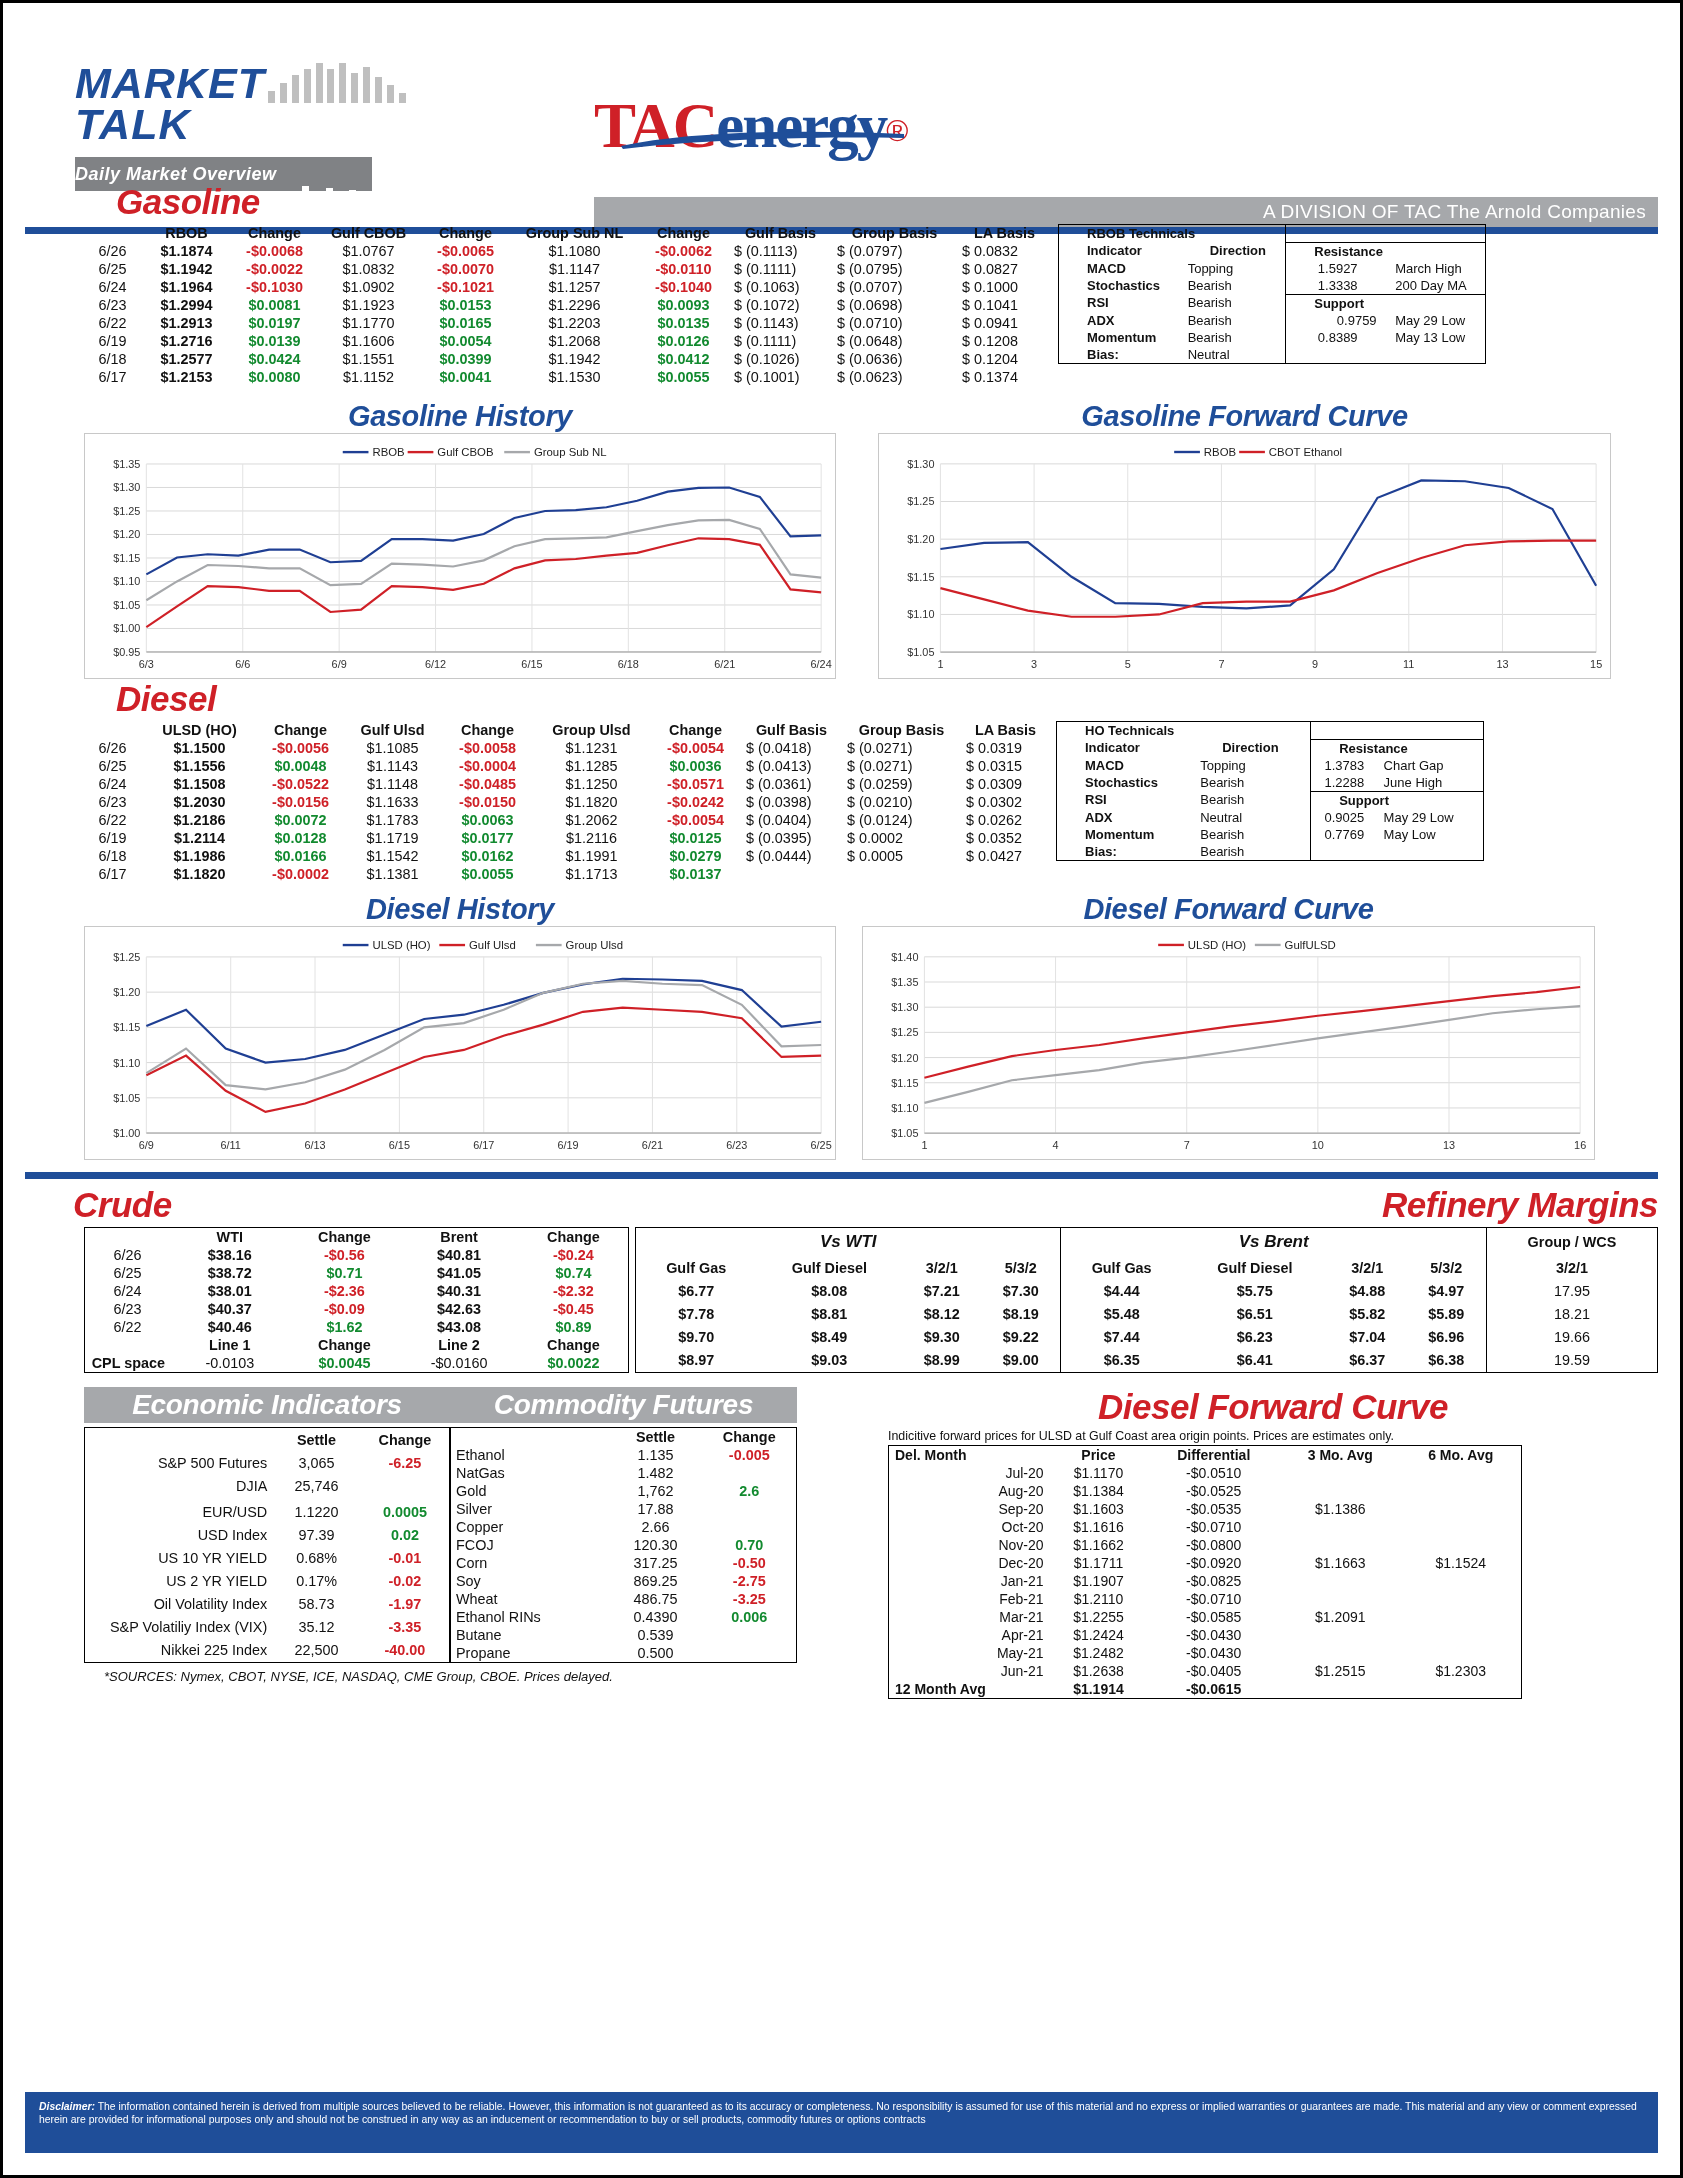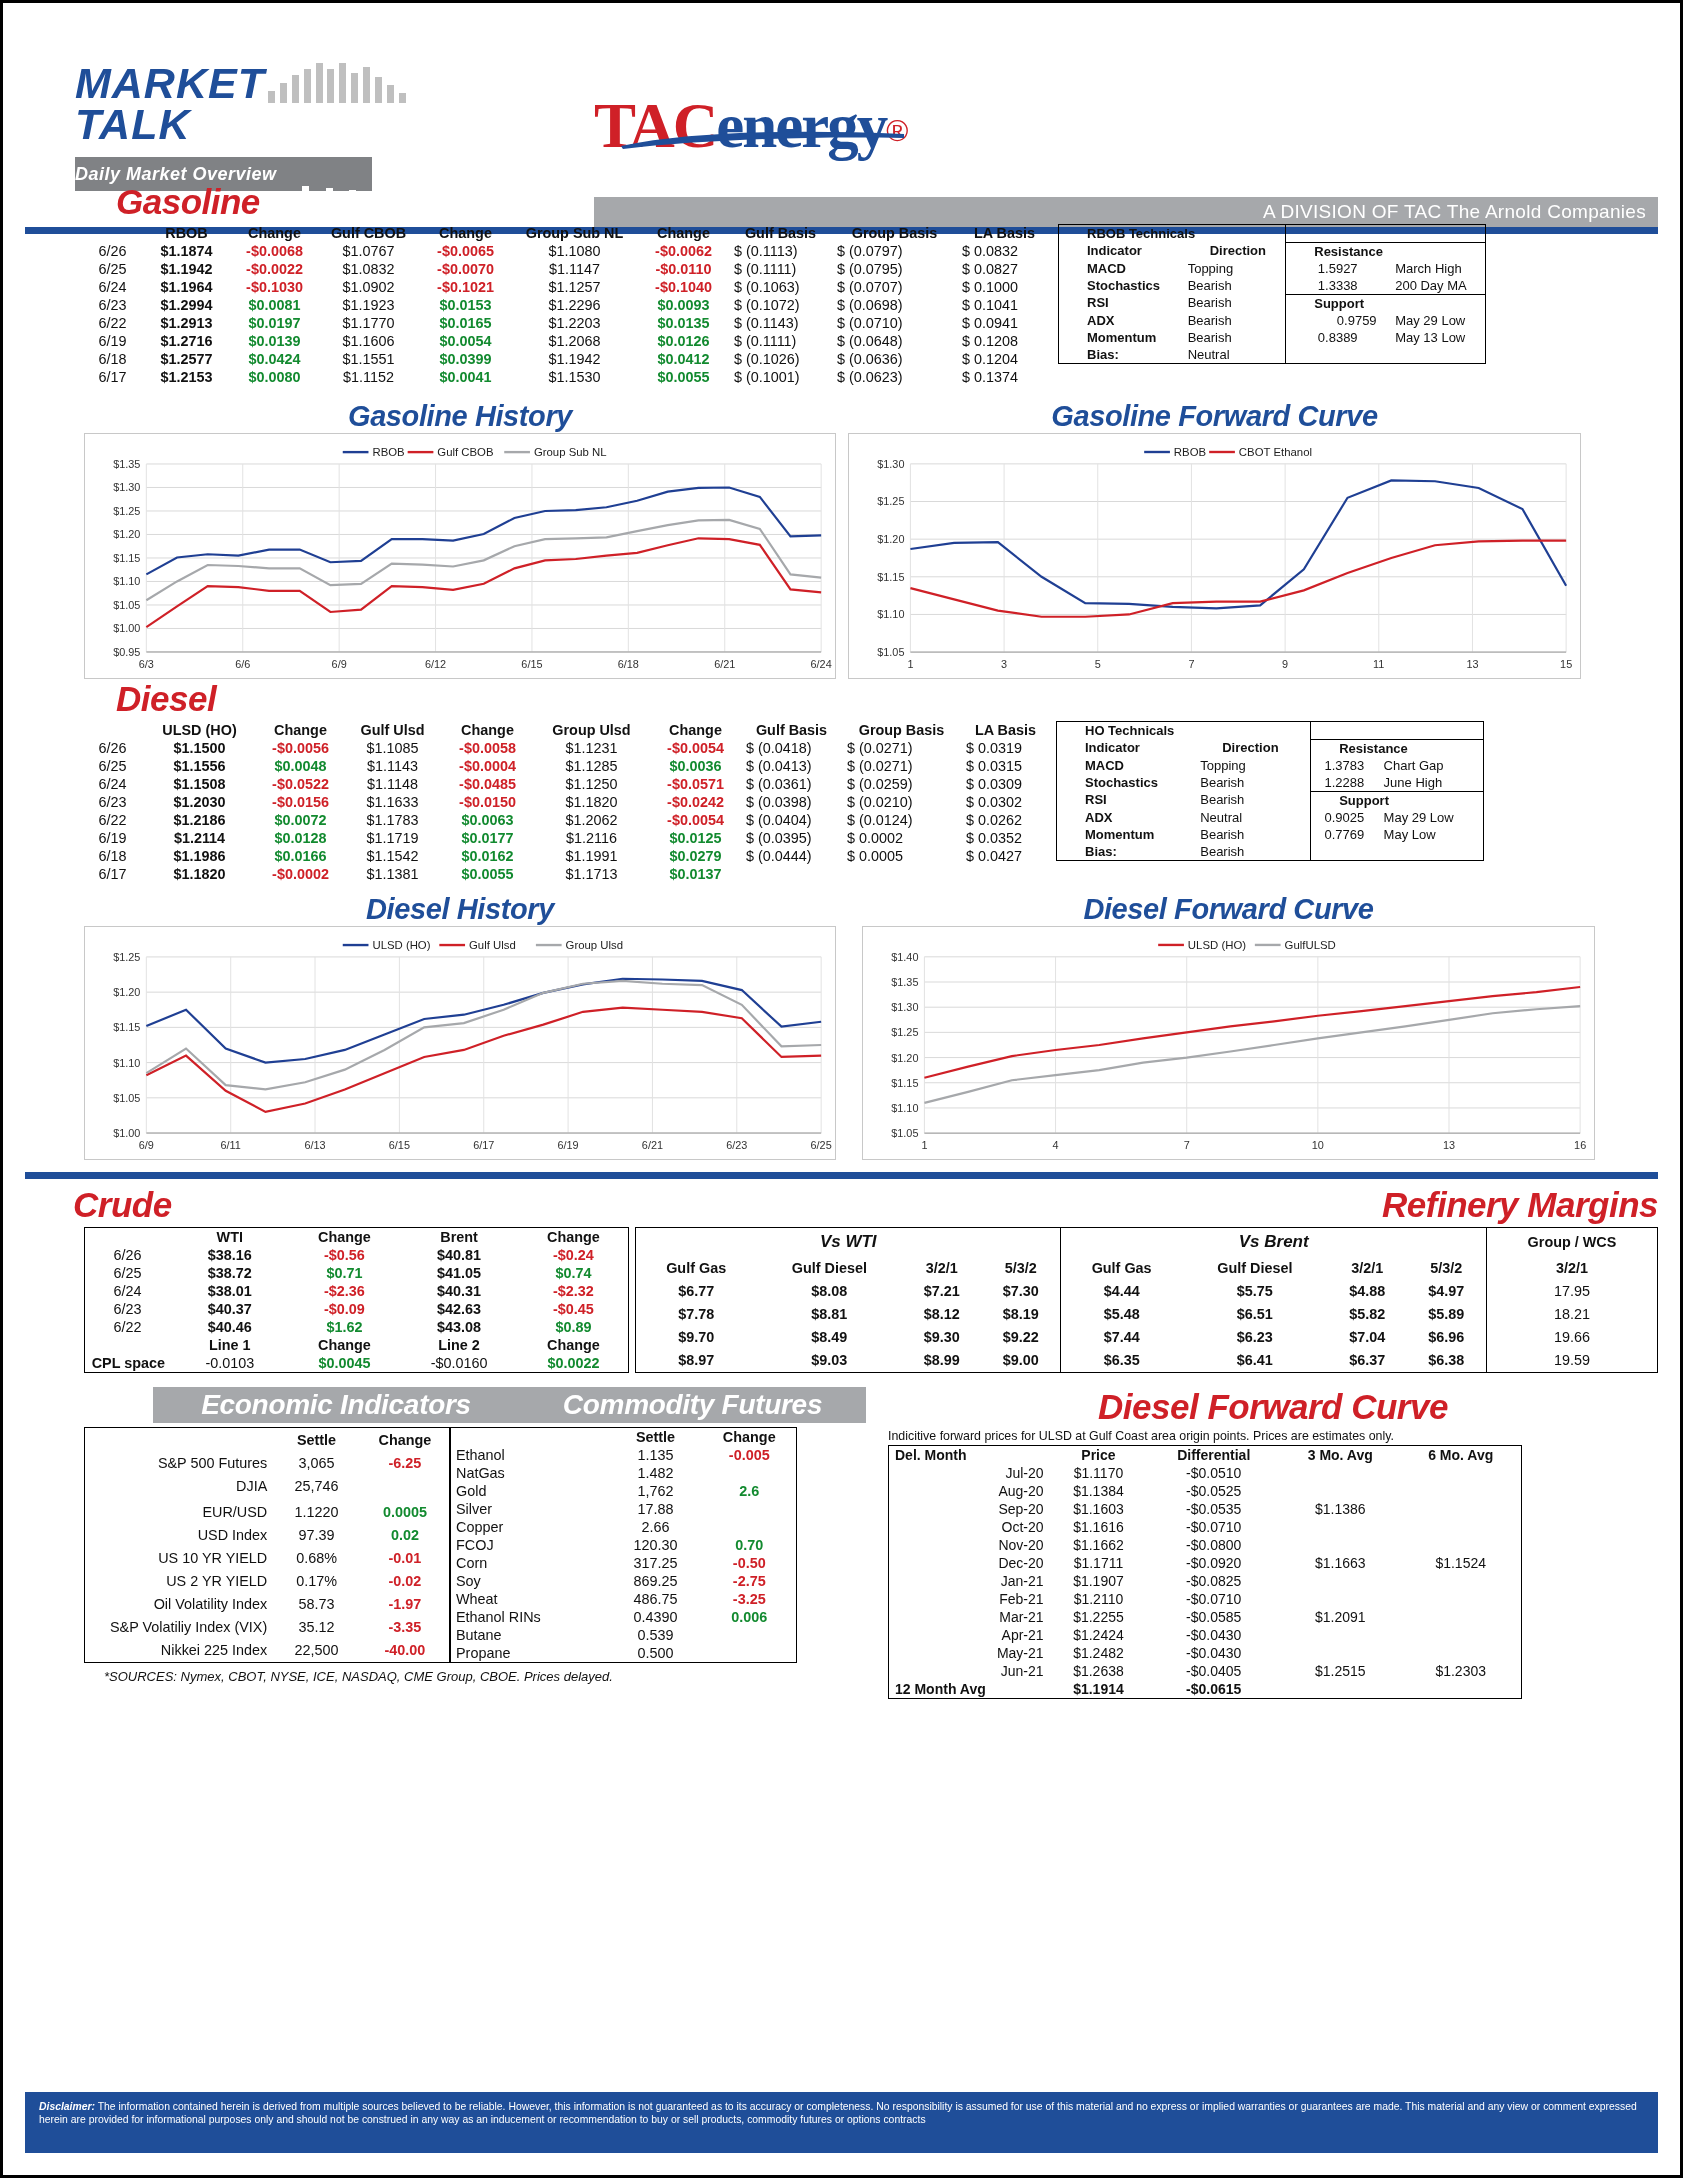--- a/index.html
+++ b/index.html
@@ -287,21 +287,21 @@
               <td class="hdr">Bias:</td>
               <td>Neutral</td>
               <td style="border-left:1.2px solid #000;"></td>
               <td style="border-right:1.2px solid #000;"></td>
             </tr>
           </tbody>
       </table>
     </div>
   </div>
 
-  <div style="display:flex;gap:12px;margin-top:14px;margin-left:59px;">
+  <div style="display:flex;gap:42px;margin-top:14px;margin-left:59px;">
     <div style="width:752px;">
       <div class="chart-title">Gasoline History</div>
       <div class="chartbox" id="chart0" style="height:246px;position:relative;">
           <svg width="750" height="244" style="display:block" viewBox="0 0 758 246">
             <line x1="62" y1="220" x2="744" y2="220" stroke="#d9d9d9" stroke-width="1"></line>
             <text x="56" y="224" font-size="11" text-anchor="end" fill="#333" font-family="Liberation Sans">$0.95</text>
             <line x1="62" y1="196.25" x2="744" y2="196.25" stroke="#d9d9d9" stroke-width="1"></line>
             <text x="56" y="200.25" font-size="11" text-anchor="end" fill="#333" font-family="Liberation Sans">$1.00</text>
             <line x1="62" y1="172.5" x2="744" y2="172.5" stroke="#d9d9d9" stroke-width="1"></line>
             <text x="56" y="176.5" font-size="11" text-anchor="end" fill="#333" font-family="Liberation Sans">$1.05</text>
@@ -795,21 +795,21 @@
             <td class="ctr bold" style="border-right:1.2px solid #000;">$6.38</td>
             <td class="ctr">19.59</td>
           </tr>
         </tbody>
     </table>
   </div>
 
   <div style="display:flex;margin-top:14px;margin-left:59px;">
 
     <div style="width:782px;">
-      <div style="display:flex;justify-content:flex-end;">
+      <div style="display:flex;">
         <div class="gray-band" style="width:366px;height:36px;line-height:36px;">Economic Indicators</div>
         <div class="gray-band" style="width:347px;height:36px;line-height:36px;">Commodity Futures</div>
       </div>
       <div style="display:flex;margin-top:4px;">
         <table class="dt bx" style="width:366px;">
           <tbody>
               <tr>
             <th style="width:188px"></th>
             <th style="width:89px">Settle</th>
             <th style="width:89px">Change</th>

